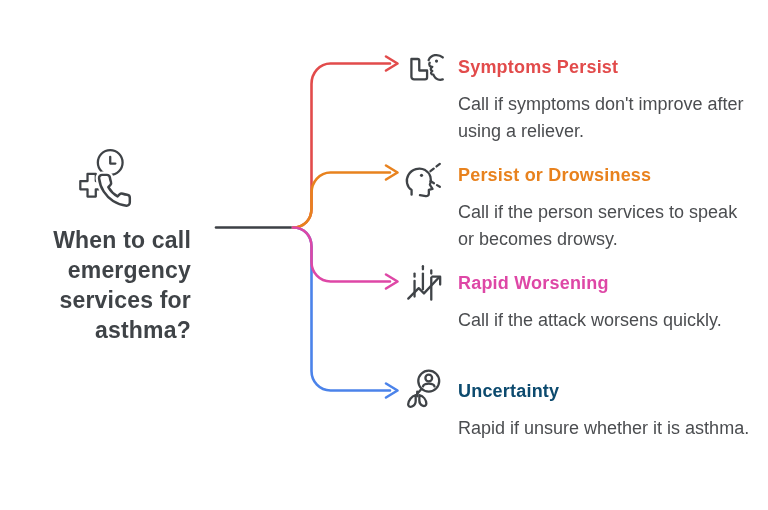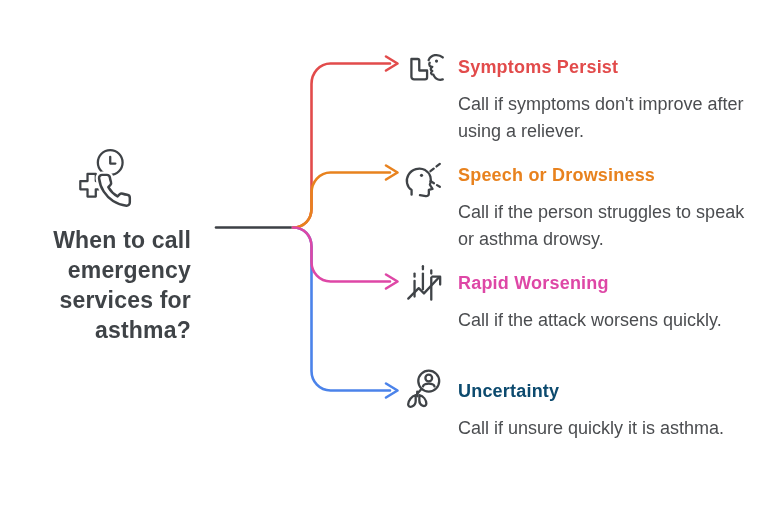--- a/index.html
+++ b/index.html
@@ -80,23 +80,23 @@
     <svg viewBox="0 0 44 44" width="46" height="46">
       <g class="icon-stroke">
         <path d="M13 37 v-4.5 c-4.5 -3 -6 -9.5 -3 -14.5 c3.2 -5.5 10.5 -7.5 16 -4.5 c5 3 6.8 9 4.5 14 l2.5 4 l-3.5 1 v3.5 c0 1.6 -1.5 2.7 -3 2.4 l-5.5 -1"></path>
         <path d="M31 14.5 L40 7.5" stroke-dasharray="4 3.4"></path>
         <path d="M31 24 L40 29.5" stroke-dasharray="4 3.4"></path>
       </g>
       <circle cx="22.5" cy="18.5" r="1.5" class="icon-fill"></circle>
     </svg>
   </div>
   <div class="abs branch-text" style="top:164px;">
-    <div class="branch-title" style="color: rgb(232, 130, 30);">Speech or Drowsiness</div>
+    <div class="branch-title" style="color: rgb(232, 130, 30);">Persist or Drowsiness</div>
   </div>
-  <div class="abs branch-text branch-desc" style="top:199px;">Call if the person struggles to speak or asthma drowsy.</div>
+  <div class="abs branch-text branch-desc" style="top:199px;">Call if the person services to speak or becomes drowsy.</div>
 
   <div class="abs branch-icon" style="left:402px;top:261px;">
     <svg viewBox="0 0 44 44" width="46" height="46">
       <g class="icon-stroke">
         <path d="M12 19 V34"></path>
           <path d="M12 12 V15"></path>
         <path d="M20 12 V27"></path>
           <path d="M20 5 V8"></path>
         <path d="M28 16 V37"></path>
           <path d="M28 9 V12"></path>
@@ -119,15 +119,15 @@
         <path d="M20.5 21 L16.5 25.5"></path>
         <path d="M16.5 23.5 v4.5"></path>
         <path d="M15 27 c-4 1 -7 5 -7.2 8.8 c-.1 1.8 1.8 2.8 3.6 2 c2 -.9 3.6 -3 3.6 -5.3 z"></path>
         <path d="M18.5 27 c4 1 6.5 4.5 6.7 8 c.1 1.8 -1.8 2.8 -3.6 2 c-2 -.9 -3.1 -2.7 -3.1 -5 z"></path>
       </g>
     </svg>
   </div>
   <div class="abs branch-text" style="top:380px;">
     <div class="branch-title" style="color: #0c4a6e;">Uncertainty</div>
   </div>
-  <div class="abs branch-text branch-desc" style="top:415px;">Call if unsure quickly it is asthma.</div>
+  <div class="abs branch-text branch-desc" style="top:415px;">Rapid if unsure whether it is asthma.</div>
 
 </div>
 
 </body></html>

